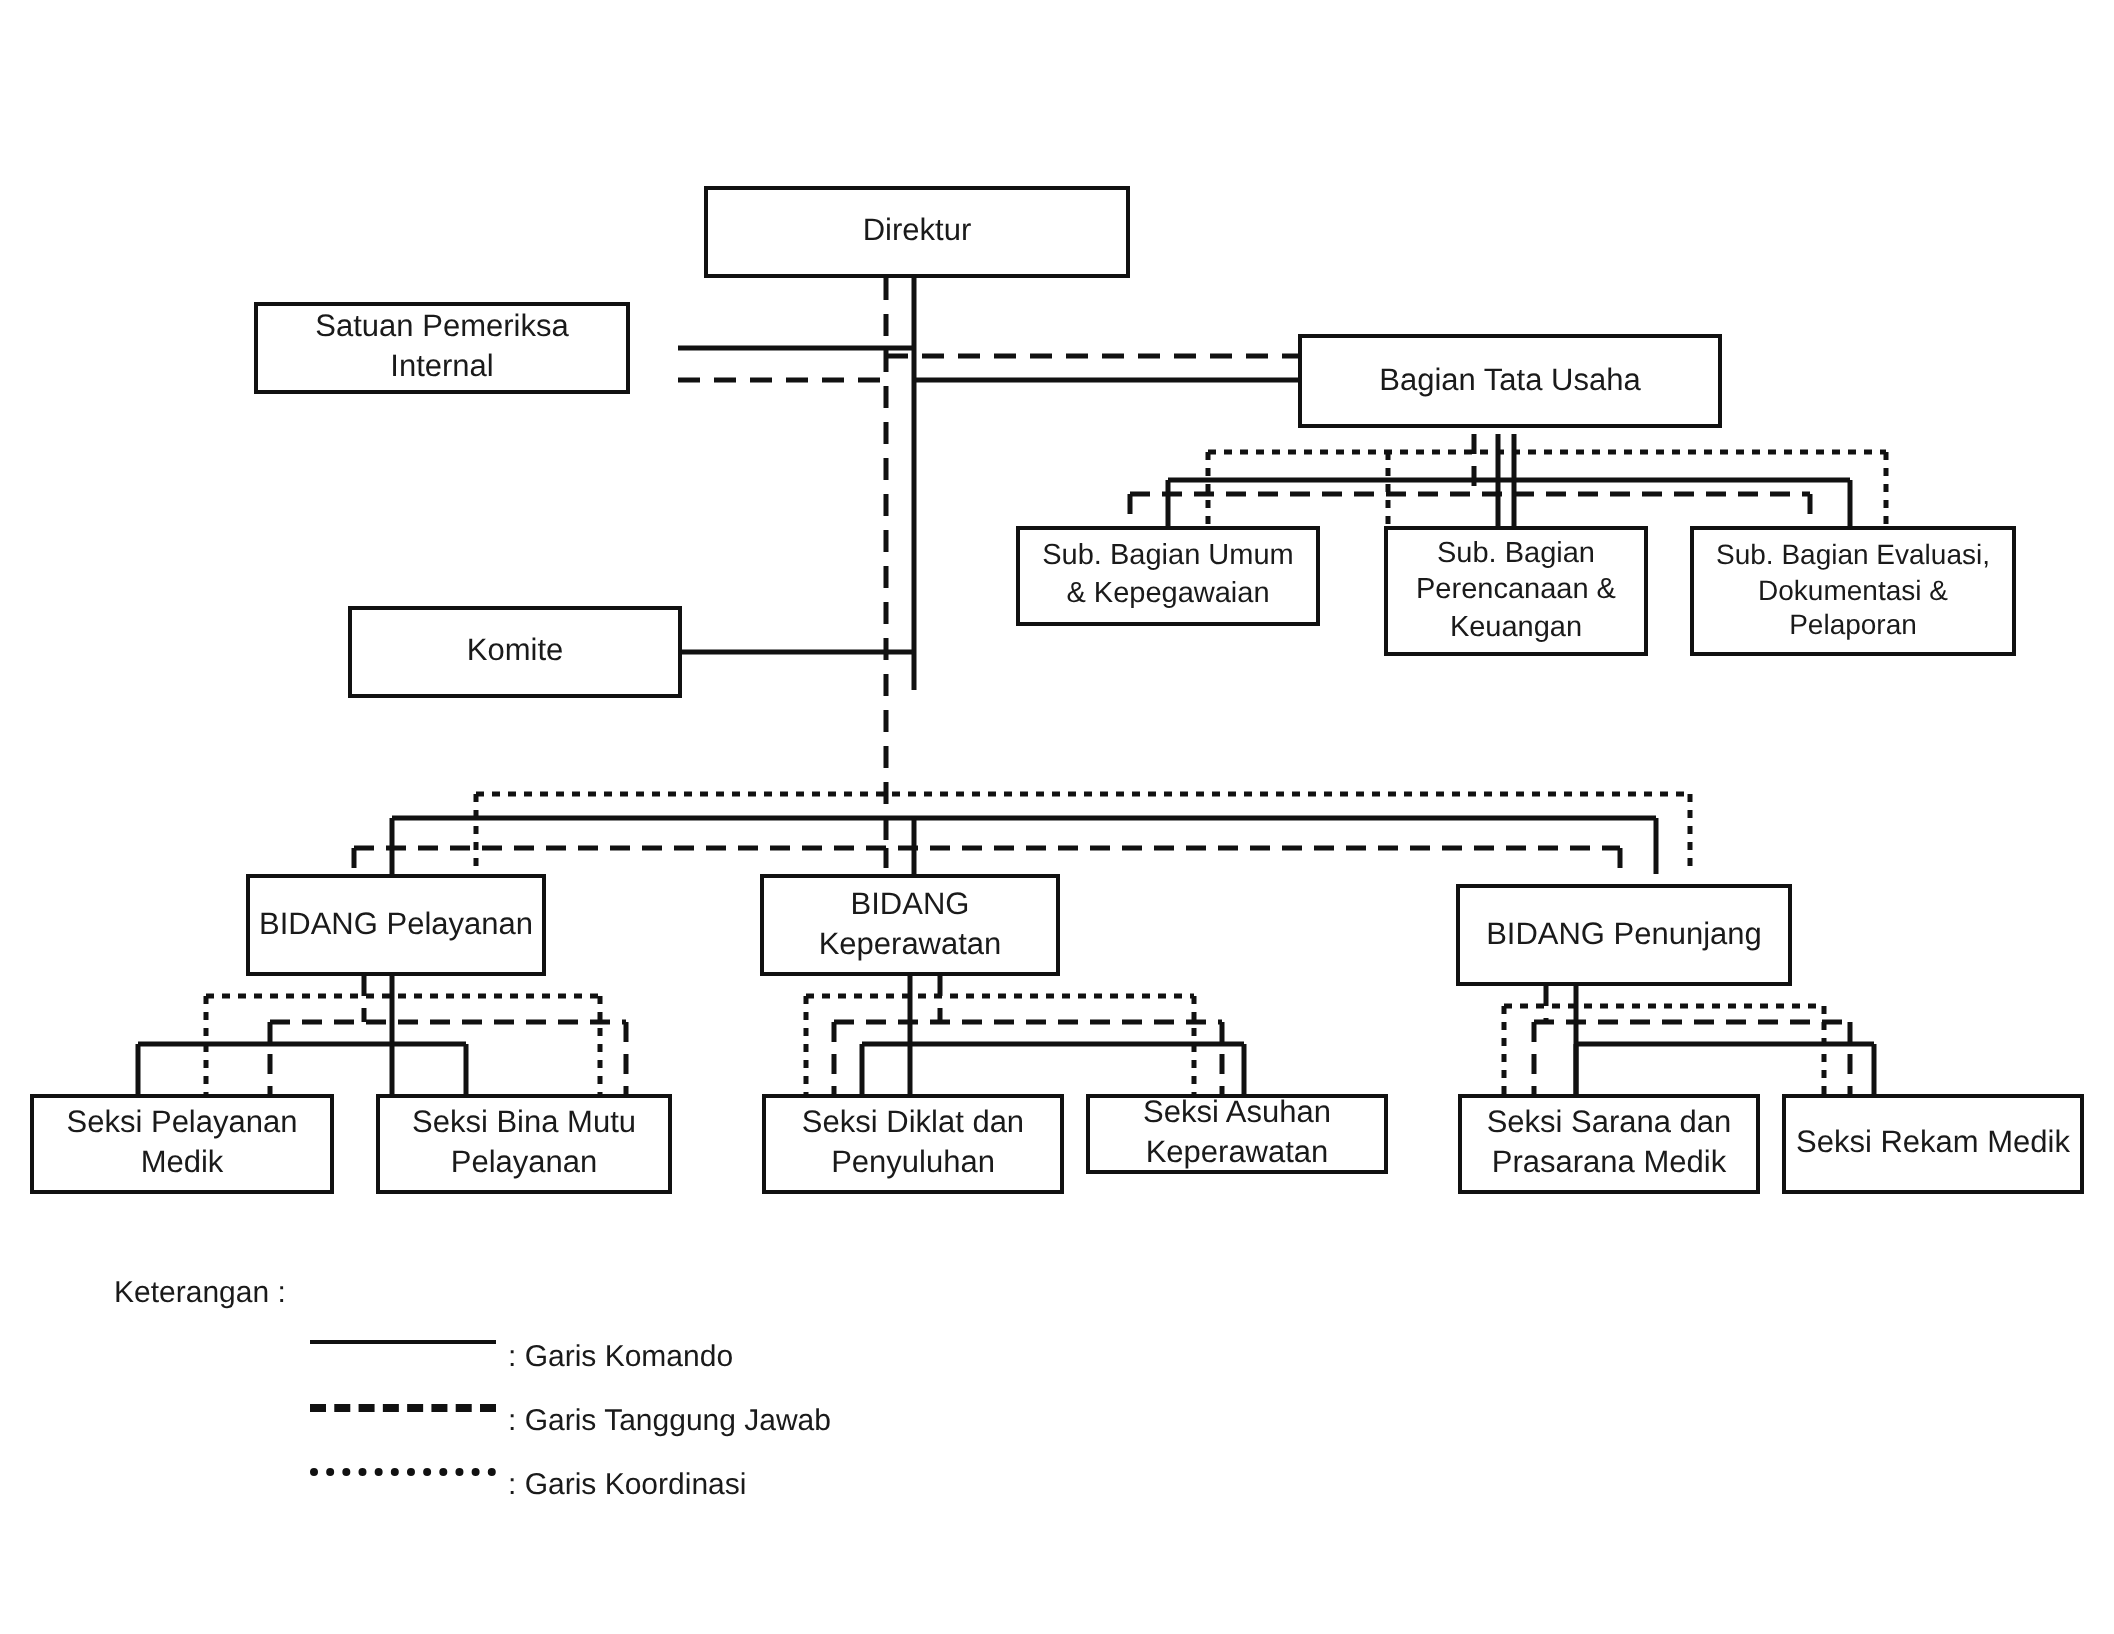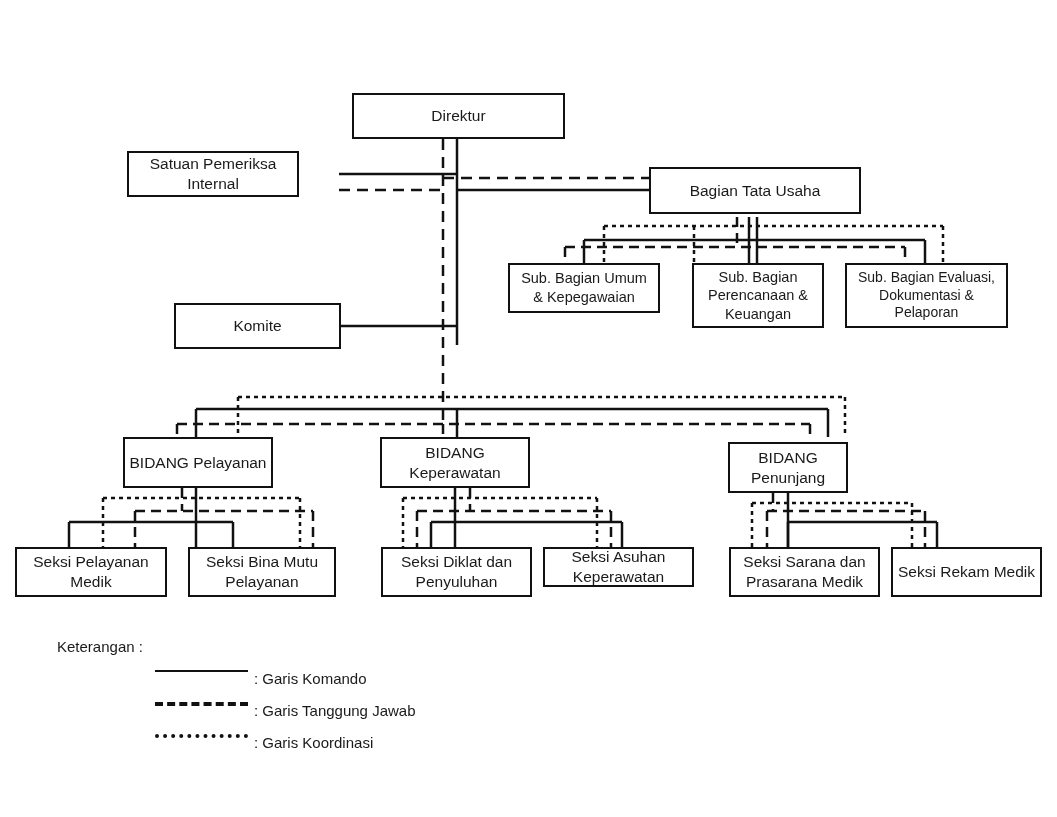--- a/index.html
+++ b/index.html
@@ -174,21 +174,21 @@
       <path d="M788,522 L937,522" stroke-width="2.5"></path>
       <path d="M937,522 L937,547" stroke-width="2.5"></path>
 
     </g>
   </svg>
 
   <div class="node-box" style="left:352px; top:93px; width:213px; height:46px;">
     <span>Direktur</span>
   </div>
 
-  <div class="node-box" style="left:127px; top:151px; width:172px; height:46px;">
+  <div class="node-box" style="left:127px; top:151px; width:188px; height:46px;">
     <span>Satuan Pemeriksa<br>Internal</span>
   </div>
 
   <div class="node-box" style="left:649px; top:167px; width:212px; height:47px;">
     <span>Bagian Tata Usaha</span>
   </div>
 
   <div class="node-box" style="left:174px; top:303px; width:167px; height:46px;">
     <span>Komite</span>
   </div>
@@ -206,21 +206,21 @@
   </div>
 
   <div class="node-box" style="left:123px; top:437px; width:150px; height:51px;">
     <span>BIDANG Pelayanan</span>
   </div>
 
   <div class="node-box" style="left:380px; top:437px; width:150px; height:51px;justify-content:flex-end;">
     <span>BIDANG<br>Keperawatan</span>
   </div>
 
-  <div class="node-box" style="left:728px; top:442px; width:120px; height:51px;">
+  <div class="node-box" style="left:728px; top:442px; width:168px; height:51px;">
     <span>BIDANG Penunjang</span>
   </div>
 
   <div class="node-box" style="left:15px; top:547px; width:152px; height:50px;">
     <span>Seksi Pelayanan<br>Medik</span>
   </div>
 
   <div class="node-box" style="left:188px; top:547px; width:148px; height:50px;">
     <span>Seksi Bina Mutu<br>Pelayanan</span>
   </div>

